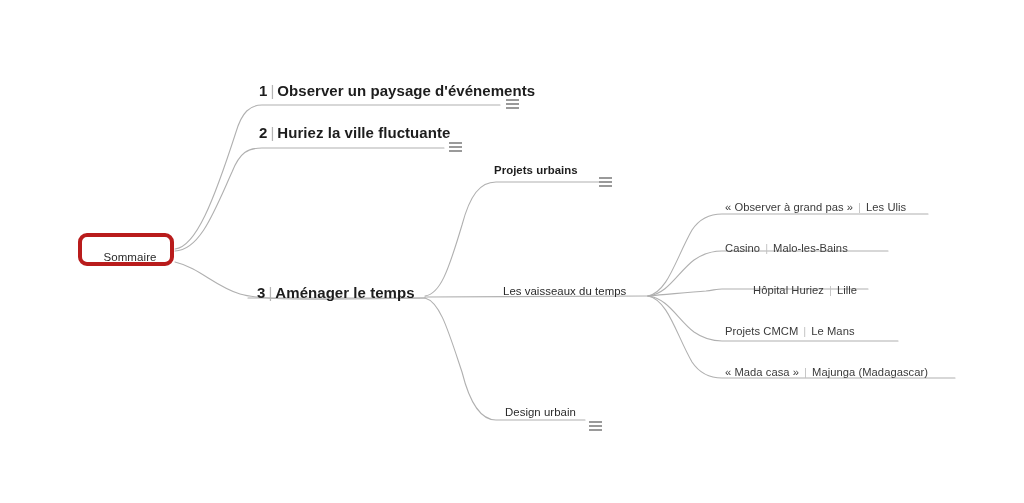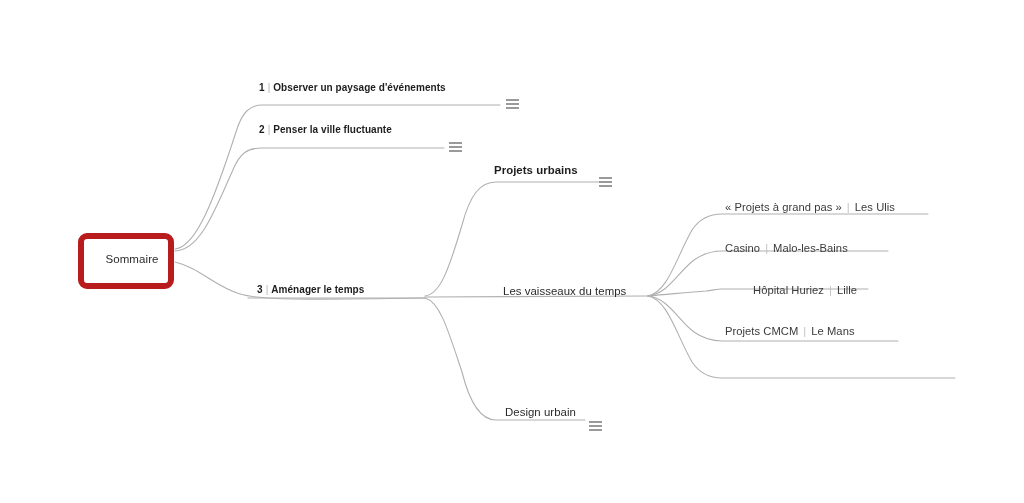--- a/index.html
+++ b/index.html
@@ -29,42 +29,42 @@
     position: absolute;
     white-space: nowrap;
     line-height: 1;
   }
   
   .root-node {
     position: absolute;
     left: 78px;
     top: 233px;
     width: 96px;
-    height: 56px;
-    border: 6px solid #b91c1c;
+    height: 33px;
+    border: 4px solid #b91c1c;
     border-radius: 9px;
     background: #ffffff;
     box-sizing: border-box;
   }
   .root-label {
     position: absolute;
     left: 0;
     top: 0;
     width: 96px;
     height: 39px;
     display: flex;
     align-items: center;
     justify-content: center;
     font-size: 11.5px;
     color: #2b2b2b;
     letter-spacing: .1px;
   }
   
   .lvl1 {
-    font-size: 10px;
+    font-size: 15px;
     font-weight: bold;
     color: #1d1d1d;
     letter-spacing: .05px;
   }
   .lvl1 .num {
     font-weight: bold;
     color: #1d1d1d;
   }
   .sep {
     color: #b5b5b5;
@@ -147,21 +147,21 @@
   <div class="node-text lvl1" style="left:259px; top:83px;">
     <span class="num">1</span><span class="sep">|</span><span>Observer un paysage d'événements</span>
   </div>
   <div class="note-icon" style="left:506px; top:99px;">
     <i></i>
     <i></i>
     <i></i>
   </div>
 
   <div class="node-text lvl1" style="left:259px; top:125px;">
-    <span class="num">2</span><span class="sep">|</span><span>Penser la ville fluctuante</span>
+    <span class="num">2</span><span class="sep">|</span><span>Huriez la ville fluctuante</span>
   </div>
   <div class="note-icon" style="left:449px; top:142px;">
     <i></i>
     <i></i>
     <i></i>
   </div>
 
   <div class="node-text lvl1" style="left:257px; top:285px;">
     <span class="num">3</span><span class="sep">|</span><span>Aménager le temps</span>
   </div>
@@ -176,29 +176,32 @@
   <div class="node-text lvl2 plain" style="left:492px; top:286px;">Les vaisseaux du temps</div>
 
   <div class="node-text lvl2 plain" style="left:494px; top:407px;text-align:center;">Design urbain</div>
   <div class="note-icon" style="left:589px; top:421px;">
     <i></i>
     <i></i>
     <i></i>
   </div>
 
   <div class="node-text lvl3" style="left:725px; top:202px;">
-    <span>« Projets à grand pas »</span><span class="sep">|</span><span>Les Ulis</span>
+    <span>« Observer à grand pas »</span><span class="sep">|</span><span>Les Ulis</span>
   </div>
 
   <div class="node-text lvl3" style="left:725px; top:243px;">
     <span>Casino</span><span class="sep">|</span><span>Malo-les-Bains</span>
   </div>
 
   <div class="node-text lvl3" style="left:725px; top:285px;padding-left:28px;">
     <span>Hôpital Huriez</span><span class="sep">|</span><span>Lille</span>
   </div>
 
   <div class="node-text lvl3" style="left:725px; top:326px;">
     <span>Projets CMCM</span><span class="sep">|</span><span>Le Mans</span>
   </div>
 
+  <div class="node-text lvl3" style="left:725px; top:367px;">
+    <span>« Mada casa »</span><span class="sep">|</span><span>Majunga (Madagascar)</span>
+  </div>
 
 </div>
 
 </body></html>

